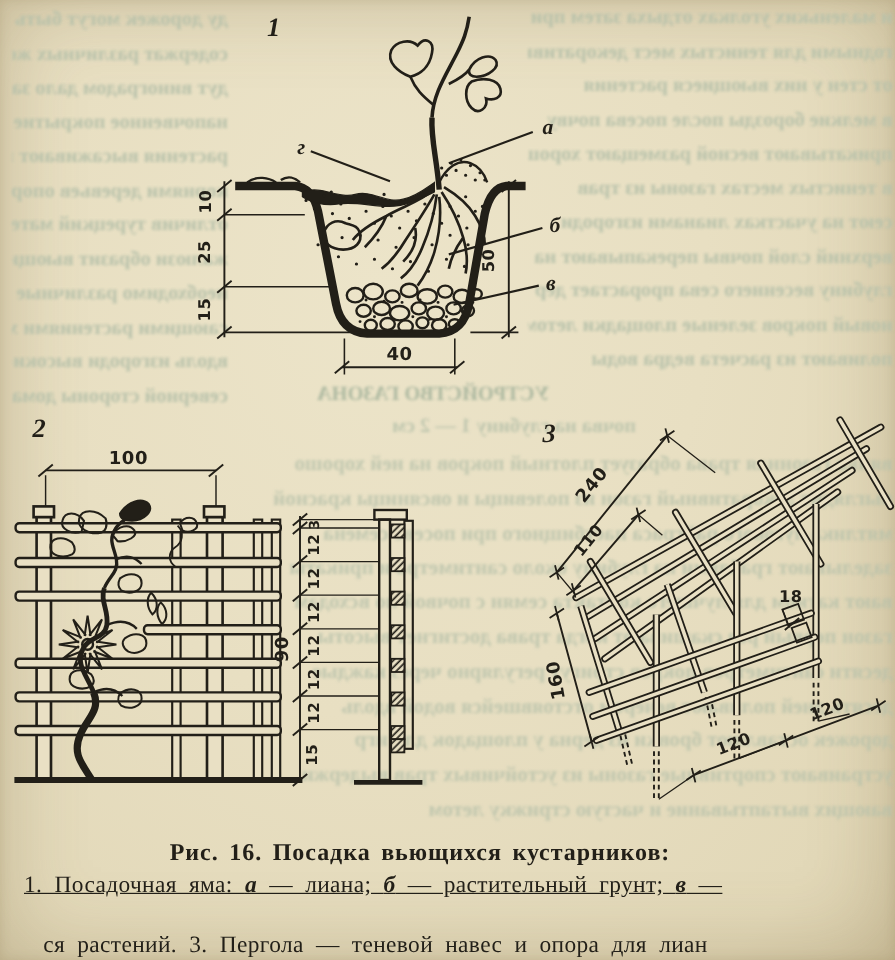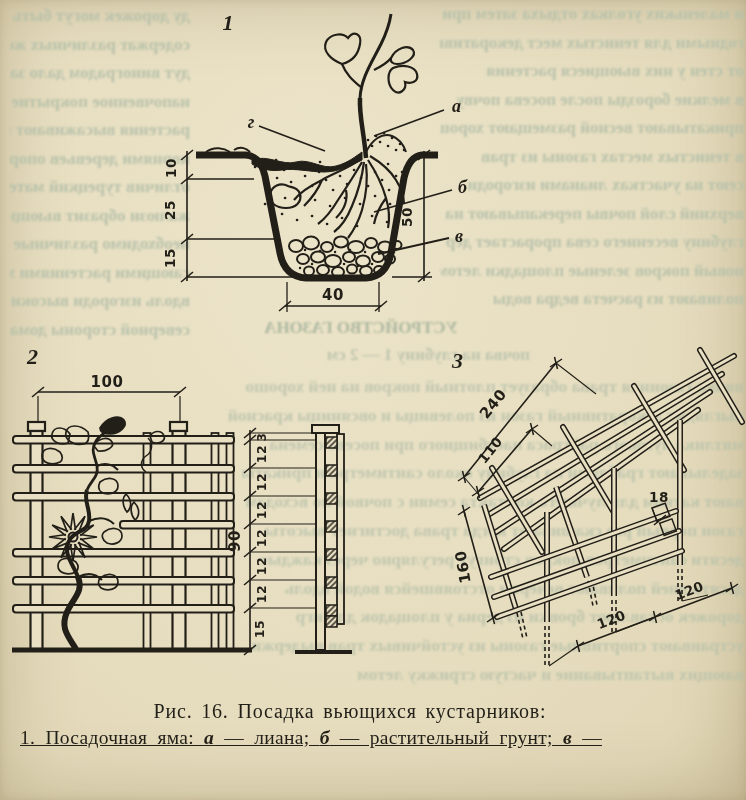--- a/index.html
+++ b/index.html
@@ -24,21 +24,21 @@
   .ink{stroke:#221f18;fill:none;}
   .dimtxt{font-family:"DejaVu Sans",sans-serif;font-weight:700;font-size:13.5px;
           fill:#221f18;letter-spacing:.5px;}
   .dimbig{font-size:15px;}
   .fignum{font-family:"Liberation Serif",serif;font-style:italic;font-weight:700;
           font-size:22px;fill:#221f18;}
   .ltr{font-family:"Liberation Serif",serif;font-style:italic;font-weight:700;
        font-size:18px;fill:#221f18;}
   
   .cap{position:absolute;z-index:3;color:#221f18;}
-  #cap-head{left:0;top:700px;width:700px;text-align:center;font-weight:400;
+  #cap-head{left:0;top:700px;width:700px;text-align:center;font-weight:700;
             font-size:20px;letter-spacing:.8px;word-spacing:3px;}
   .cap-line{font-size:19.5px;letter-spacing:.3px;word-spacing:5px;white-space:nowrap;}
   #cap-l1{left:20px;top:727px;text-decoration:underline;}
   #cap-l2{left:12px;top:752px;}
   #cap-l3{left:36px;top:777px;}
   .cap-it{font-style:italic;font-weight:700;}
 </style>
 </head>
 <body>
 
@@ -353,14 +353,15 @@
         <text class="dimtxt dimbig" text-anchor="middle" transform="translate(468,566) rotate(-100)">160</text>
         <text class="dimtxt" text-anchor="middle" x="659" y="502">18</text>
         <text class="dimtxt" text-anchor="middle" transform="translate(613,624) rotate(-21)">120</text>
         <text class="dimtxt" text-anchor="middle" transform="translate(691,595) rotate(-21)">120</text>
       </g>
     </g>
   </svg>
 
   <div class="cap" id="cap-head">Рис. 16. Посадка вьющихся кустарников:</div>
   <div class="cap cap-line" id="cap-l1"><span>1. Посадочная яма: </span><span class="cap-it">а</span><span> — лиана; </span><span class="cap-it">б</span><span> — растительный грунт; </span><span class="cap-it">в</span><span> —</span></div>
+  <div class="cap cap-line" id="cap-l3"><span>ся растений. 3. Пергола — теневой навес и опора для лиан</span></div>
 
 </div>
 
 </body></html>

